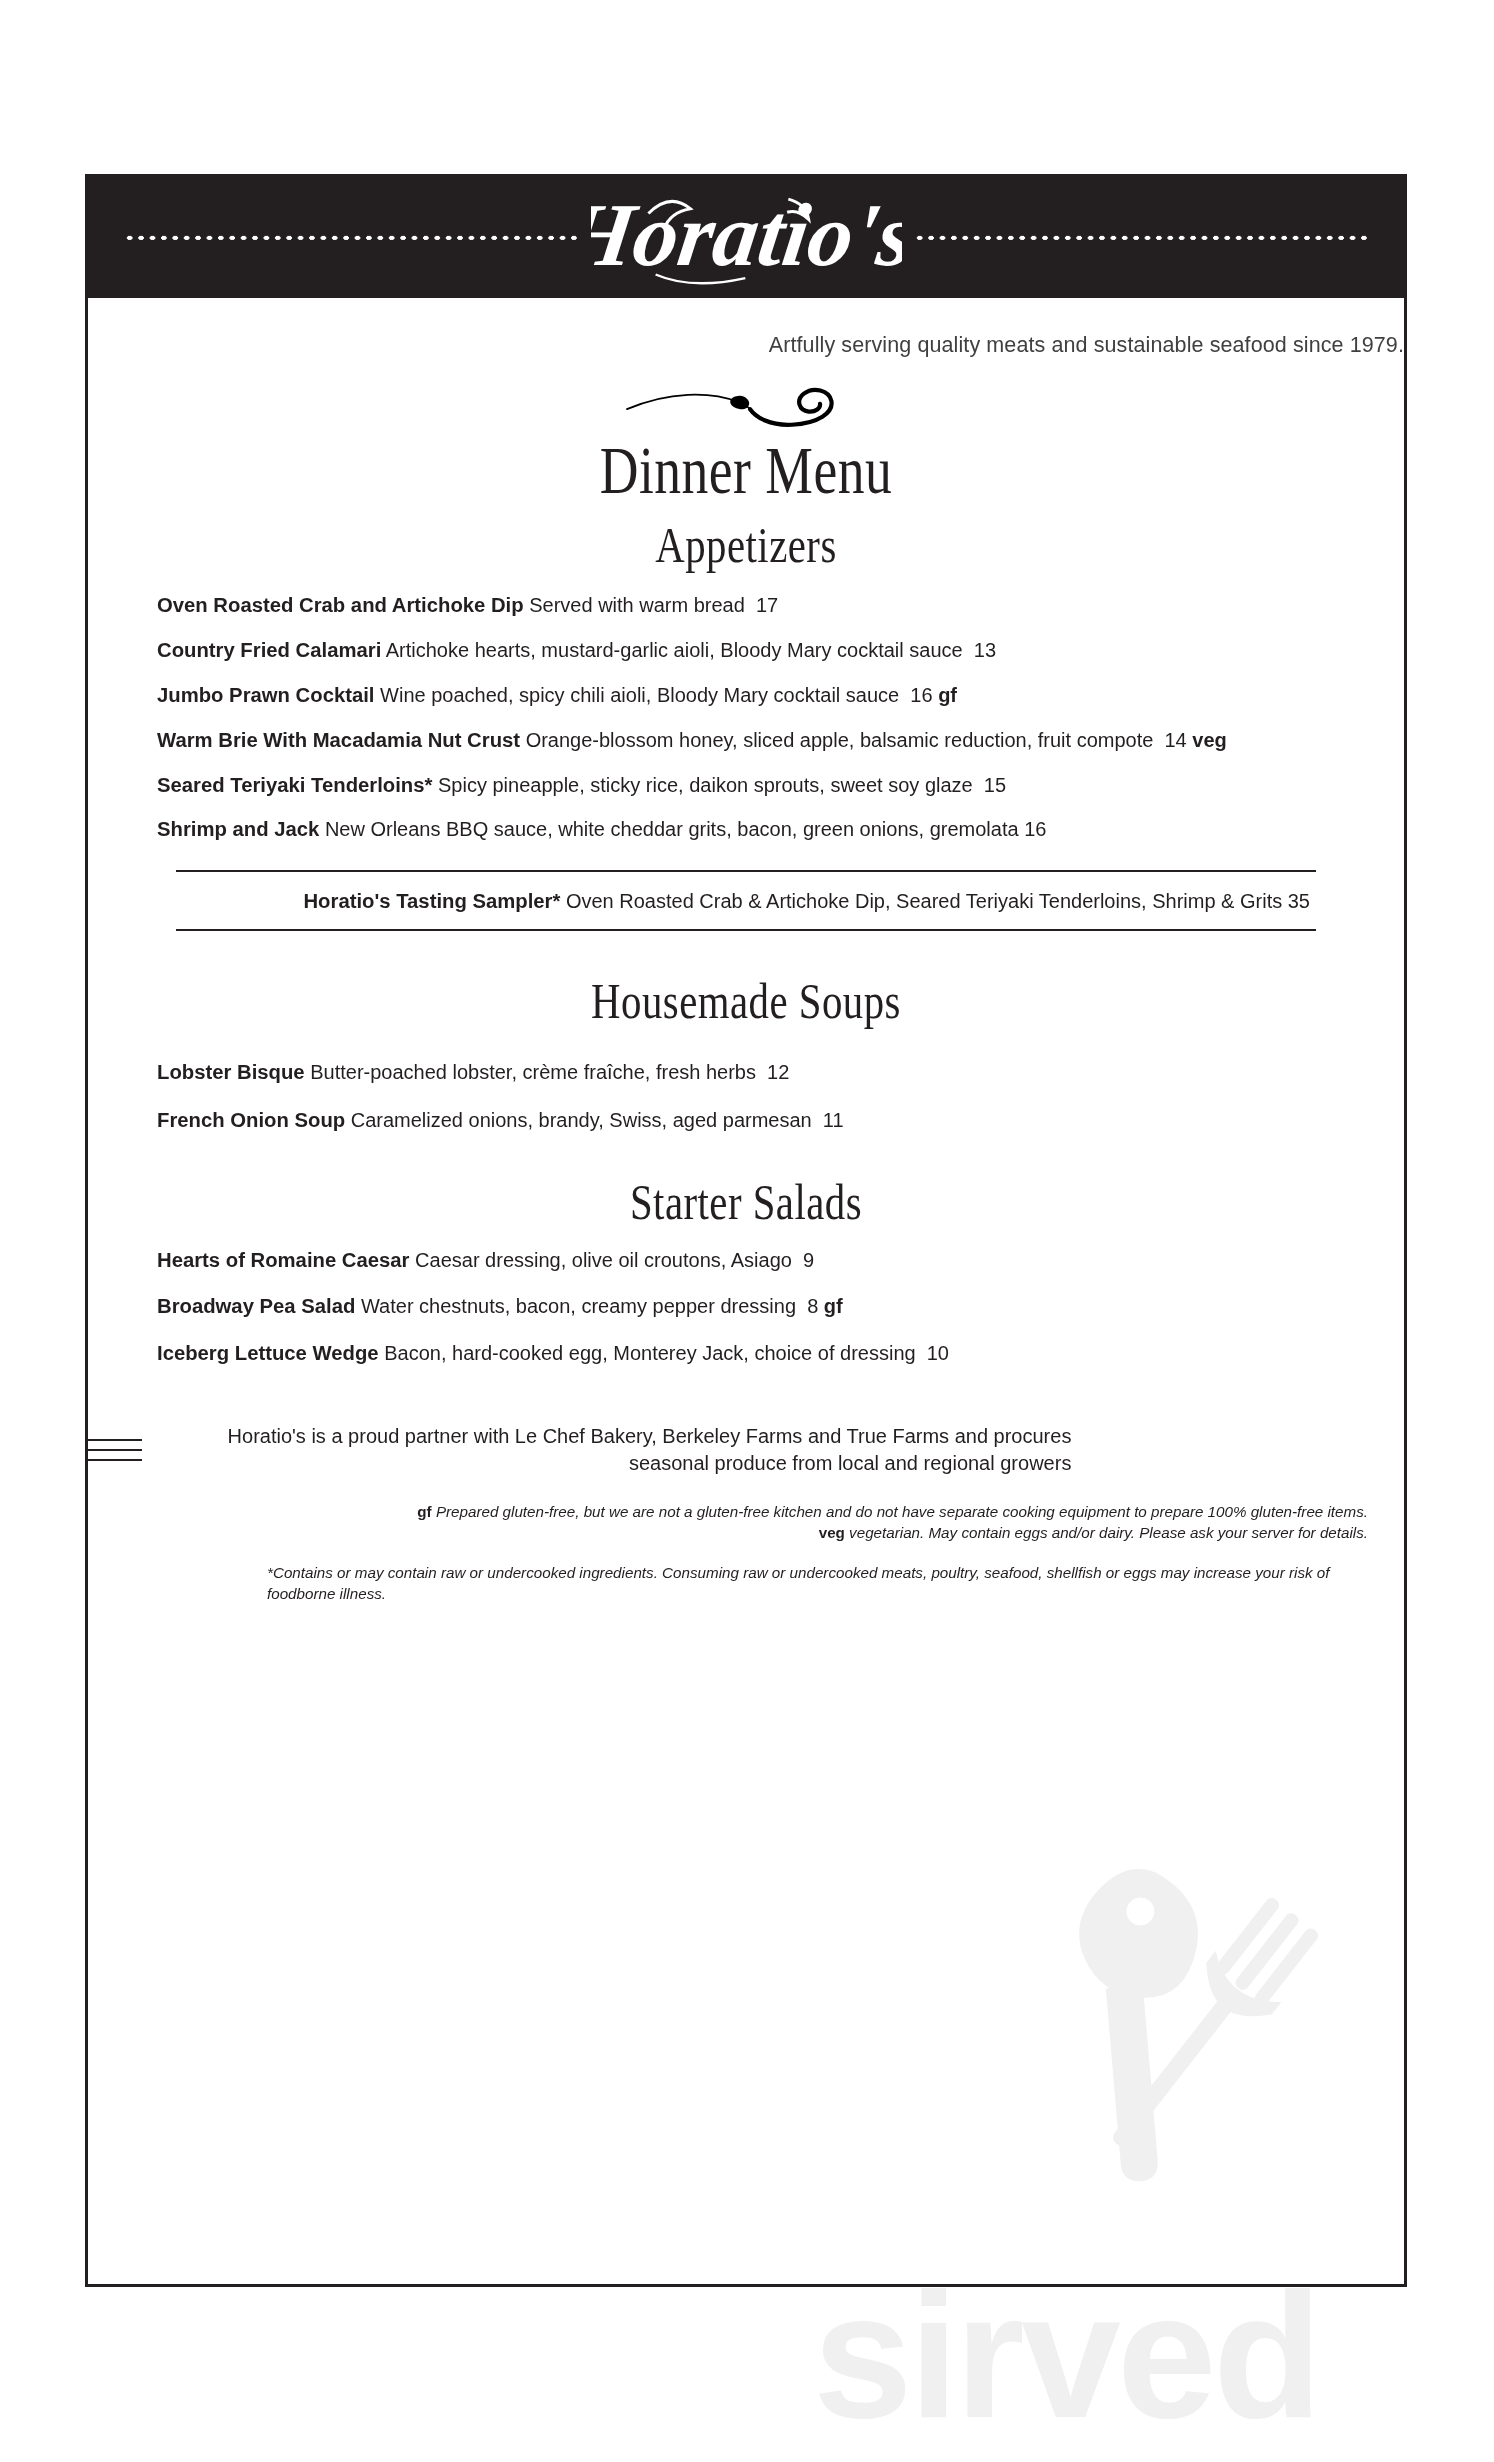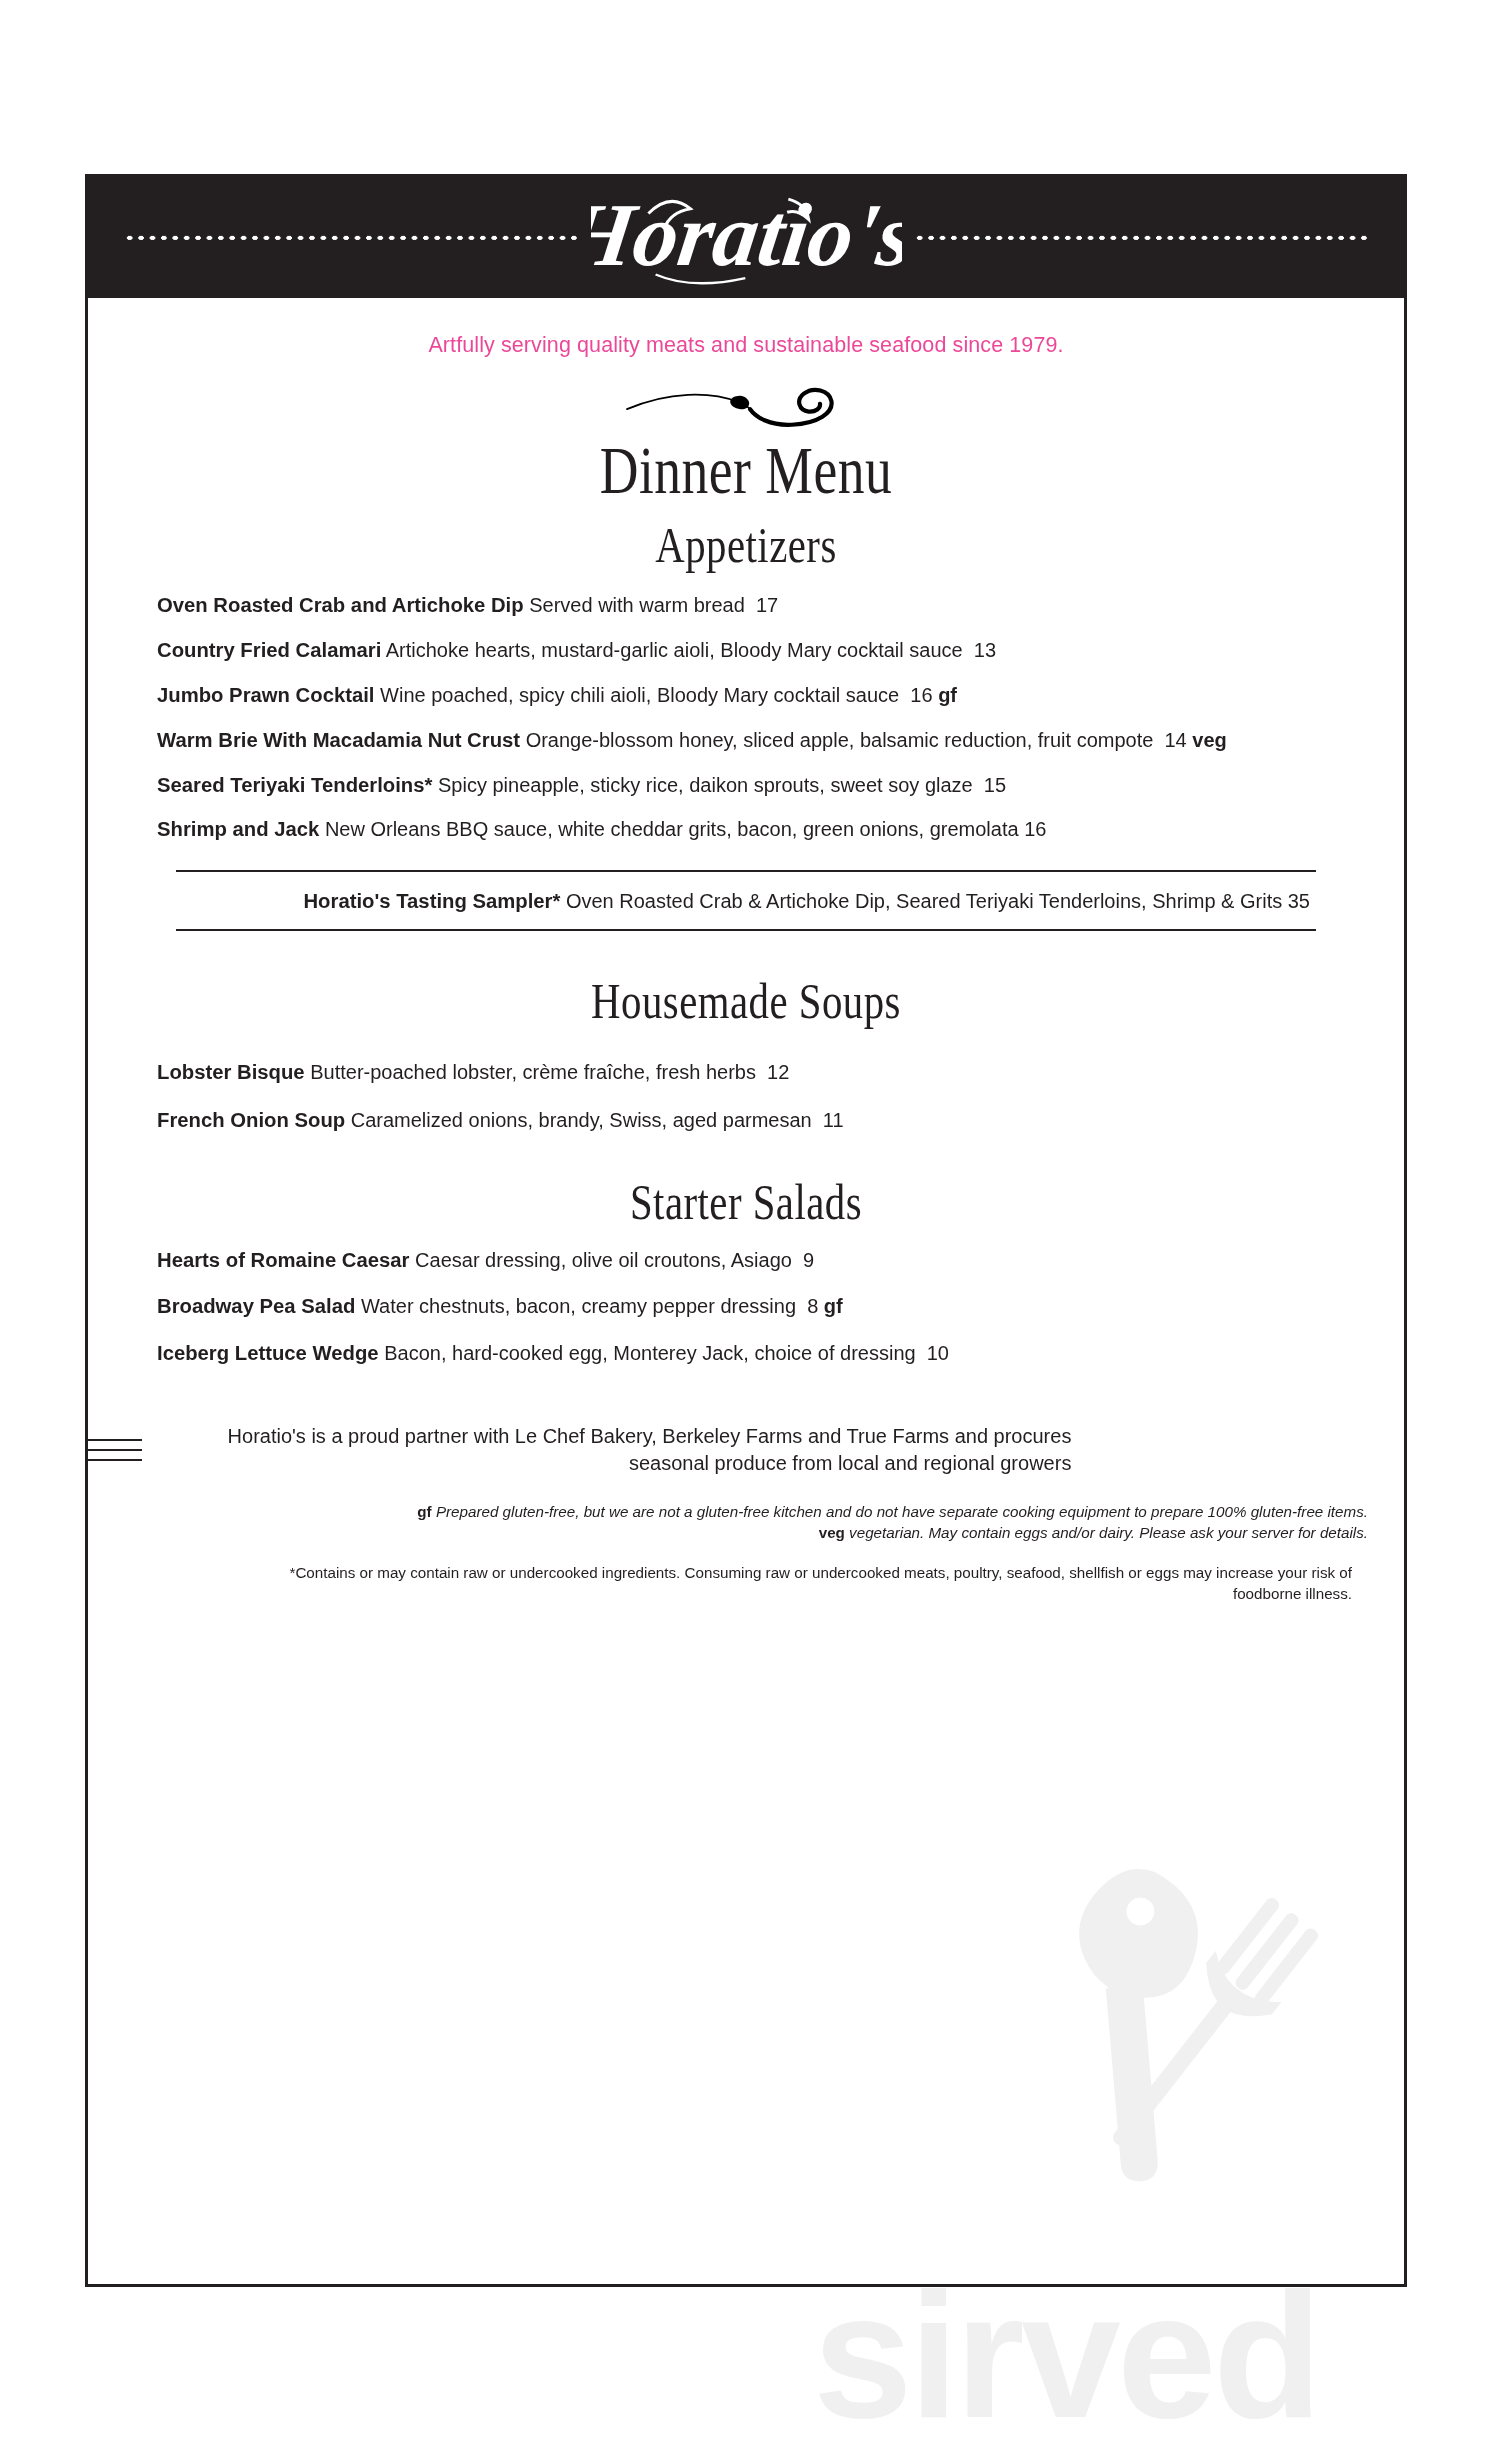--- a/index.html
+++ b/index.html
@@ -85,23 +85,23 @@
   }
 
   
   .sheet {
     position: relative;
     padding: 0 0 0 0;
     background: transparent;
   }
 
   .tagline {
-    text-align: center;
+    text-align: right;
     font-size: 21.5px;
-    color: #ec4899;
+    color: #404040;
     margin-top: 35px;
     letter-spacing: 0.1px;
   }
 
   .flourish-wrap {
     text-align: center;
     margin-top: 20.3px;
     height: 54px;
   }
   .flourish {
@@ -206,24 +206,25 @@
     font-style: italic;
     font-size: 15.2px;
     color: #231f20;
     line-height: 1.42;
     text-align: right;
   }
   .legend b { font-style: normal; font-weight: bold; }
   .disclaimer {
     margin-top: 18px;
     padding: 0 52px 0 179px;
+    font-style: italic;
     font-size: 15.2px;
     color: #231f20;
     line-height: 1.42;
-    text-align: right;
+    text-align: left;
   }
 </style>
 </head>
 <body>
 
 <div id="watermark-layer">
   <svg class="wm-utensils" viewBox="0 0 300 240">
     <g transform="rotate(38 150 120)" fill="#f0f0f0">
 
       <g transform="translate(92,0)">

